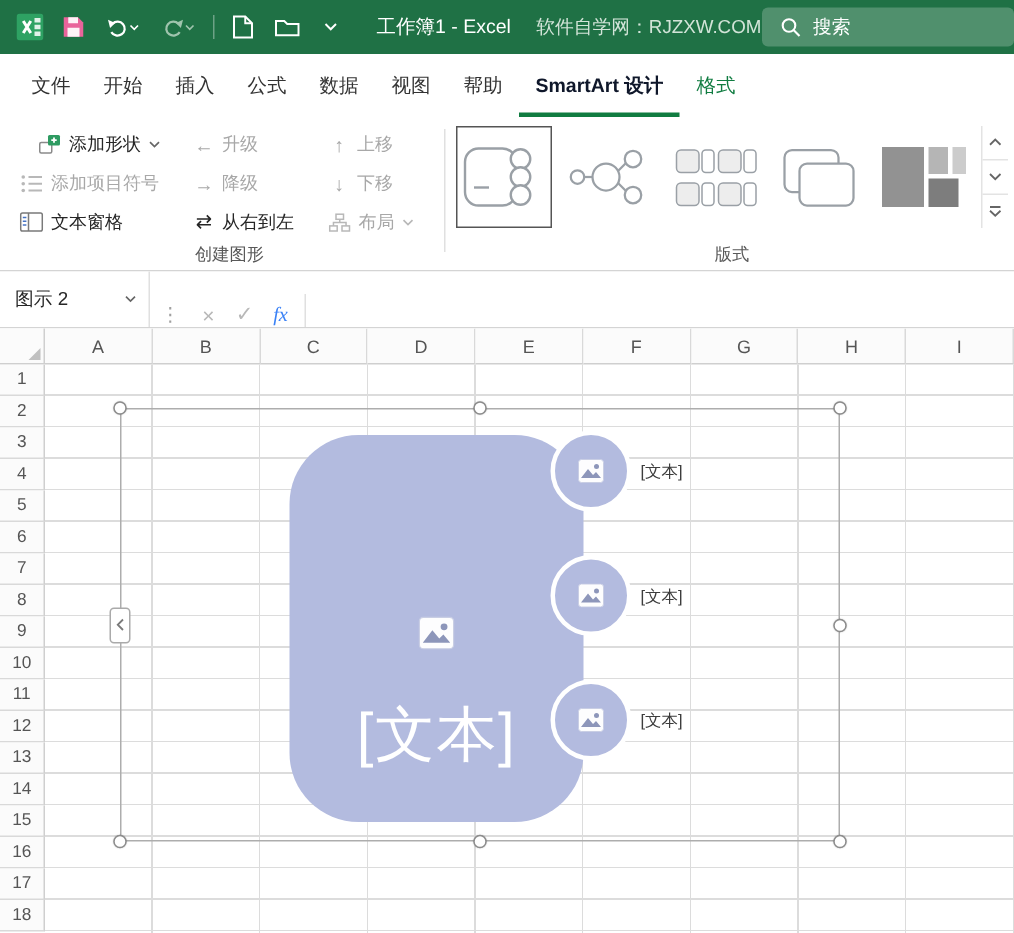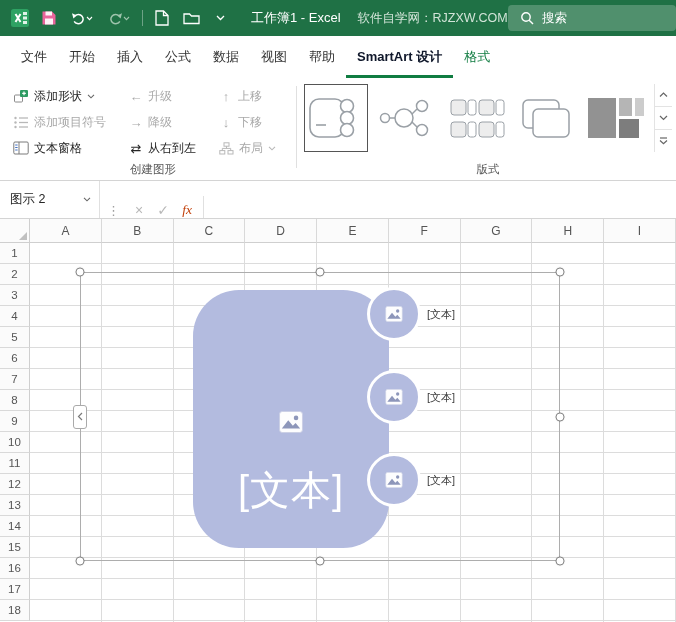--- a/index.html
+++ b/index.html
@@ -60,21 +60,21 @@
   .formulabar{
     position:absolute;top:181px;left:0;right:0;height:38px;background:#fff;
     border-bottom:1px solid #d4d4d4;display:flex;align-items:flex-end;box-sizing:border-box;
   }
   .namebox{
     width:100px;height:100%;display:flex;align-items:center;justify-content:space-between;
     padding:0 8px 0 10px;border-right:1px solid #e0e0e0;font-size:12.5px;color:#262626;box-sizing:border-box;
   }
   .fdots{color:#a0a0a0;font-size:13px;padding:0 7px;}
   .fbtn{width:24px;text-align:center;color:#b8b8b8;font-size:14px;}
-  .fbtn.fx{font-style:italic;font-family:"Liberation Serif","DejaVu Serif",serif;color:#c2410c;font-size:13.5px;}
+  .fbtn.fx{font-style:italic;font-family:"Liberation Serif","DejaVu Serif",serif;color:#3b82f6;font-size:13.5px;}
   .fxsep{width:1px;height:22px;background:#e0e0e0;margin:0 4px;}
   .finput{flex:1;height:100%;}
   
   .sheet{position:absolute;top:219px;left:0;width:676px;height:403px;background:#fff;}
   .corner{
     position:absolute;left:0;top:0;width:30px;height:24px;background:#fbfbfb;
     border-right:1px solid #cfcfcf;border-bottom:1px solid #cfcfcf;box-sizing:border-box;
   }
   .corner::after{content:"";position:absolute;right:2px;bottom:2px;border-left:8px solid transparent;border-bottom:8px solid #c0c0c0;}
   .colheaders{position:absolute;left:30px;top:0;right:0;height:24px;display:flex;overflow:hidden;}
@@ -192,21 +192,21 @@
     <div class="tab">数据</div>
     <div class="tab">视图</div>
     <div class="tab">帮助</div>
     <div class="tab active">SmartArt 设计</div>
     <div class="tab accent">格式</div>
   </div>
 
 <div class="ribbon">
 
   <div class="group-create">
-    <div class="rbtn" style="left:0;top:0;text-align:right;">
+    <div class="rbtn" style="left:12px;top:0;text-align:right;">
       <svg width="16" height="16">
         <rect x="1.5" y="7" width="8" height="7" rx="1" fill="#fff" stroke="#8a8a8a"></rect>
         <rect x="7" y="2" width="8" height="7" rx="1" fill="#2e9b62"></rect>
         <path d="M11 3.6 v3.6 M9.2 5.4 h3.6" stroke="#fff" stroke-width="1.2"></path>
       </svg>
       <span>添加形状</span>
       <svg width="8" height="5">
         <path d="M1 .8 L4 3.8 L7 .8" stroke="#666" fill="none" stroke-width="1.1"></path>
       </svg>
     </div>

